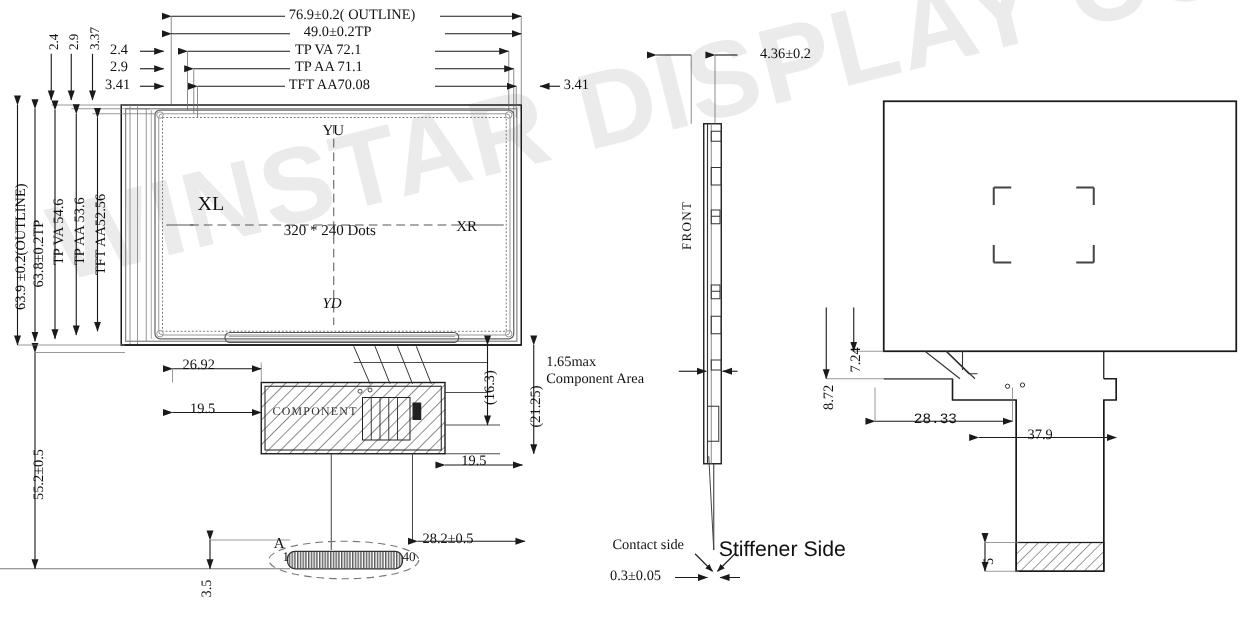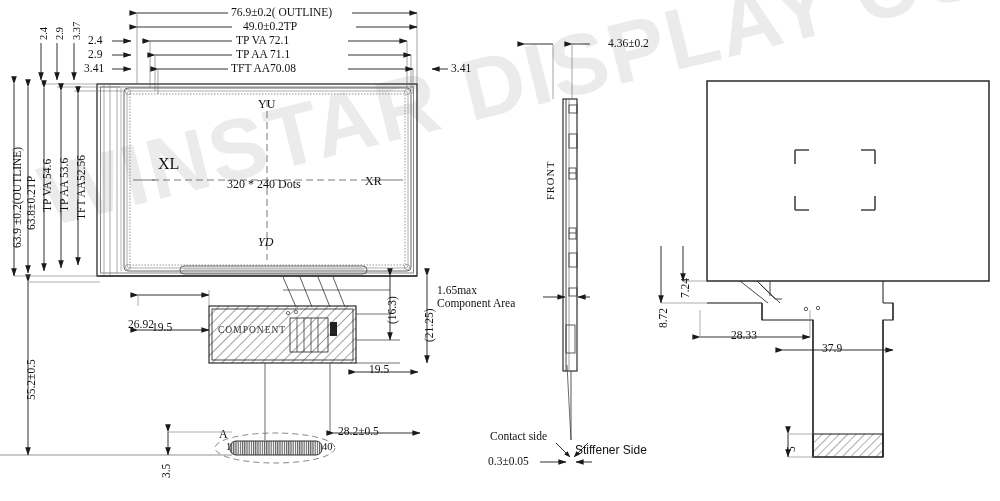--- a/index.html
+++ b/index.html
@@ -276,39 +276,39 @@
   <div class="lbl rot" style="left:25px;top:400px;">55.2±0.5</div>
 
   <div class="lbl" style="left:258px;top:98px;font-size:12px;">YU</div>
   <div class="lbl" style="left:258px;top:236px;font-size:12px;font-style:italic;">YD</div>
   <div class="lbl" style="left:158px;top:155px;font-size:16px;">XL</div>
   <div class="lbl" style="left:365px;top:155px;font-size:12px;margin-top:20px;">XR</div>
   <div class="lbl" style="left:227px;top:178px;font-size:12px;text-align:right;">320 * 240 Dots</div>
 
   <div class="lbl xs" style="left:218px;top:325px;letter-spacing:1px;color:#333;font-family:Liberation Serif, serif;">COMPONENT</div>
 
-  <div class="lbl" style="left:128px;top:286px;margin-top:32px;">26.92</div>
+  <div class="lbl" style="left:146px;top:286px;">26.92</div>
   <div class="lbl" style="left:152px;top:321px;">19.5</div>
   <div class="lbl" style="left:369px;top:363px;">19.5</div>
   <div class="lbl rot" style="left:386px;top:324px;">(16.3)</div>
   <div class="lbl rot" style="left:423px;top:342px;">(21.25)</div>
 
   <div class="lbl" style="left:219px;top:428px;font-size:12px;">A</div>
   <div class="lbl s" style="left:226px;top:441px;">1</div>
   <div class="lbl s" style="left:322px;top:441px;">40</div>
   <div class="lbl rot" style="left:160px;top:478px;">3.5</div>
   <div class="lbl" style="left:338px;top:425px;">28.2±0.5</div>
 
   <div class="lbl" style="left:608px;top:37px;">4.36±0.2</div>
   <div class="lbl s rot" style="left:545px;top:200px;letter-spacing:1px;">FRONT</div>
   <div class="lbl" style="left:437px;top:284px;">1.65max</div>
   <div class="lbl" style="left:437px;top:297px;">Component Area</div>
   <div class="lbl und" style="left:490px;top:430px;">Contact side</div>
-  <div class="lbl sans und" style="left:575px;top:444px;font-size:12px;text-align:right;">Stiffener Side</div>
+  <div class="lbl sans und" style="left:575px;top:430px;font-size:17px;text-align:right;">Stiffener Side</div>
   <div class="lbl" style="left:488px;top:455px;">0.3±0.05</div>
 
   <div class="lbl rot" style="left:679px;top:298px;">7.24</div>
   <div class="lbl rot" style="left:657px;top:328px;">8.72</div>
-  <div class="lbl" style="left:731px;top:329px;">28.33</div>
+  <div class="lbl" style="left:731px;top:329px;font-family:Liberation Mono, monospace;">28.33</div>
   <div class="lbl" style="left:822px;top:342px;">37.9</div>
   <div class="lbl rot" style="left:785px;top:452px;">5</div>
 
 </div>
 
 </body></html>

